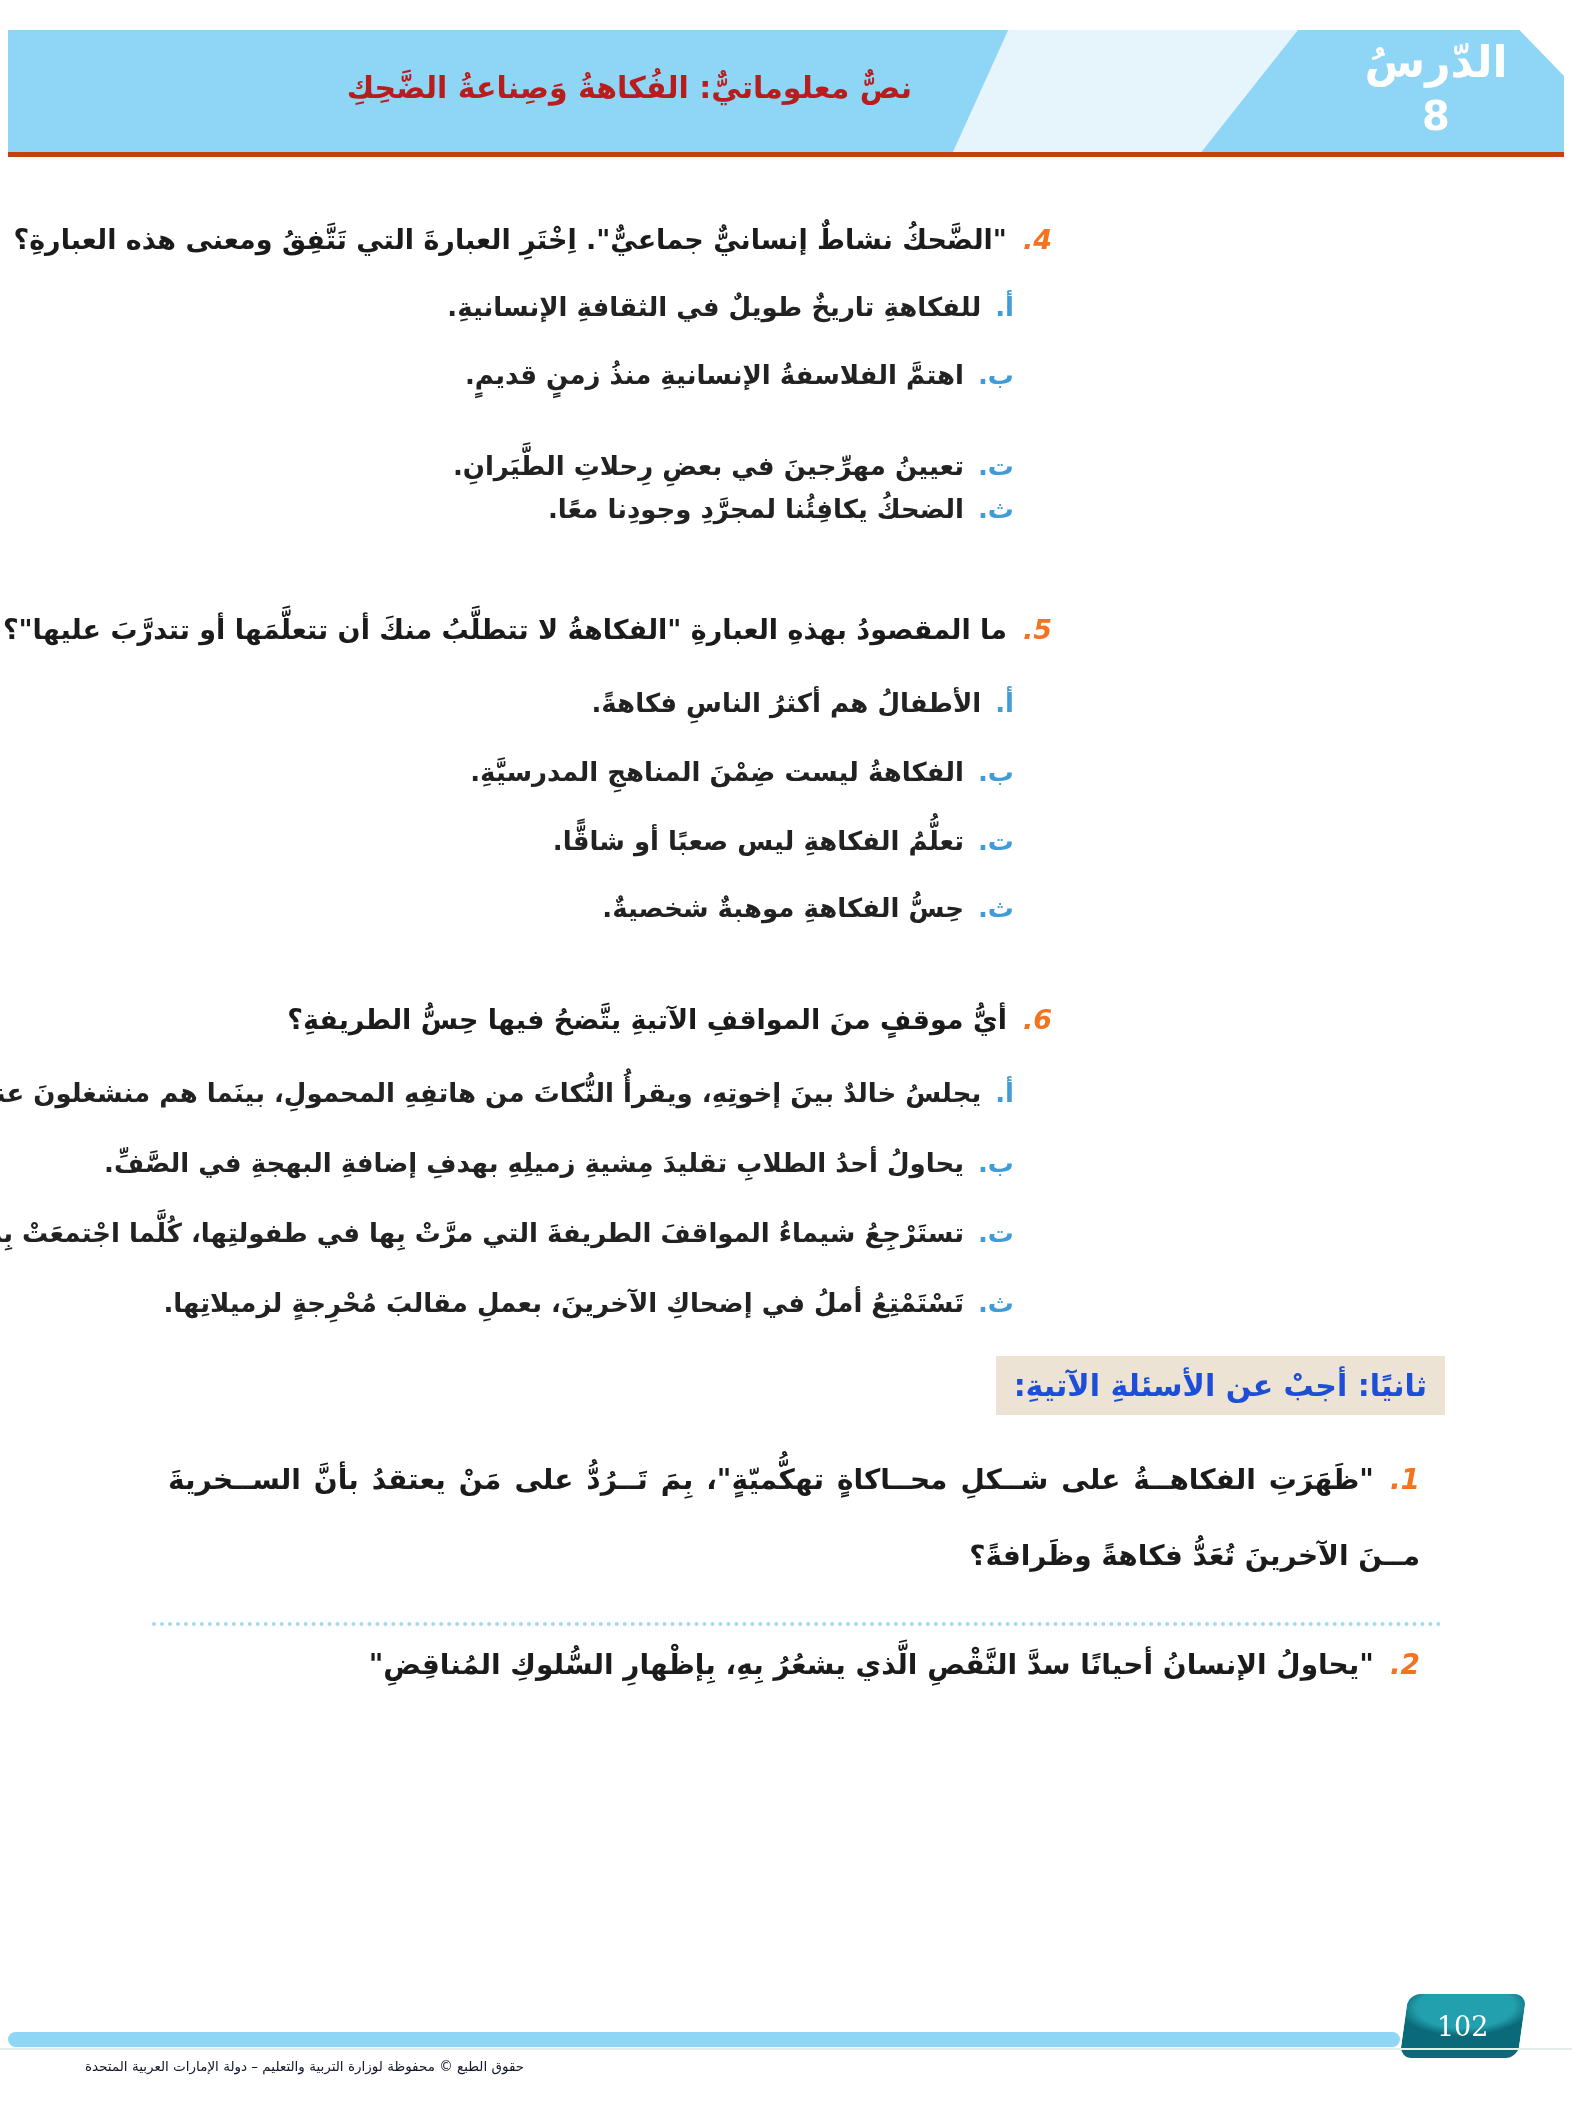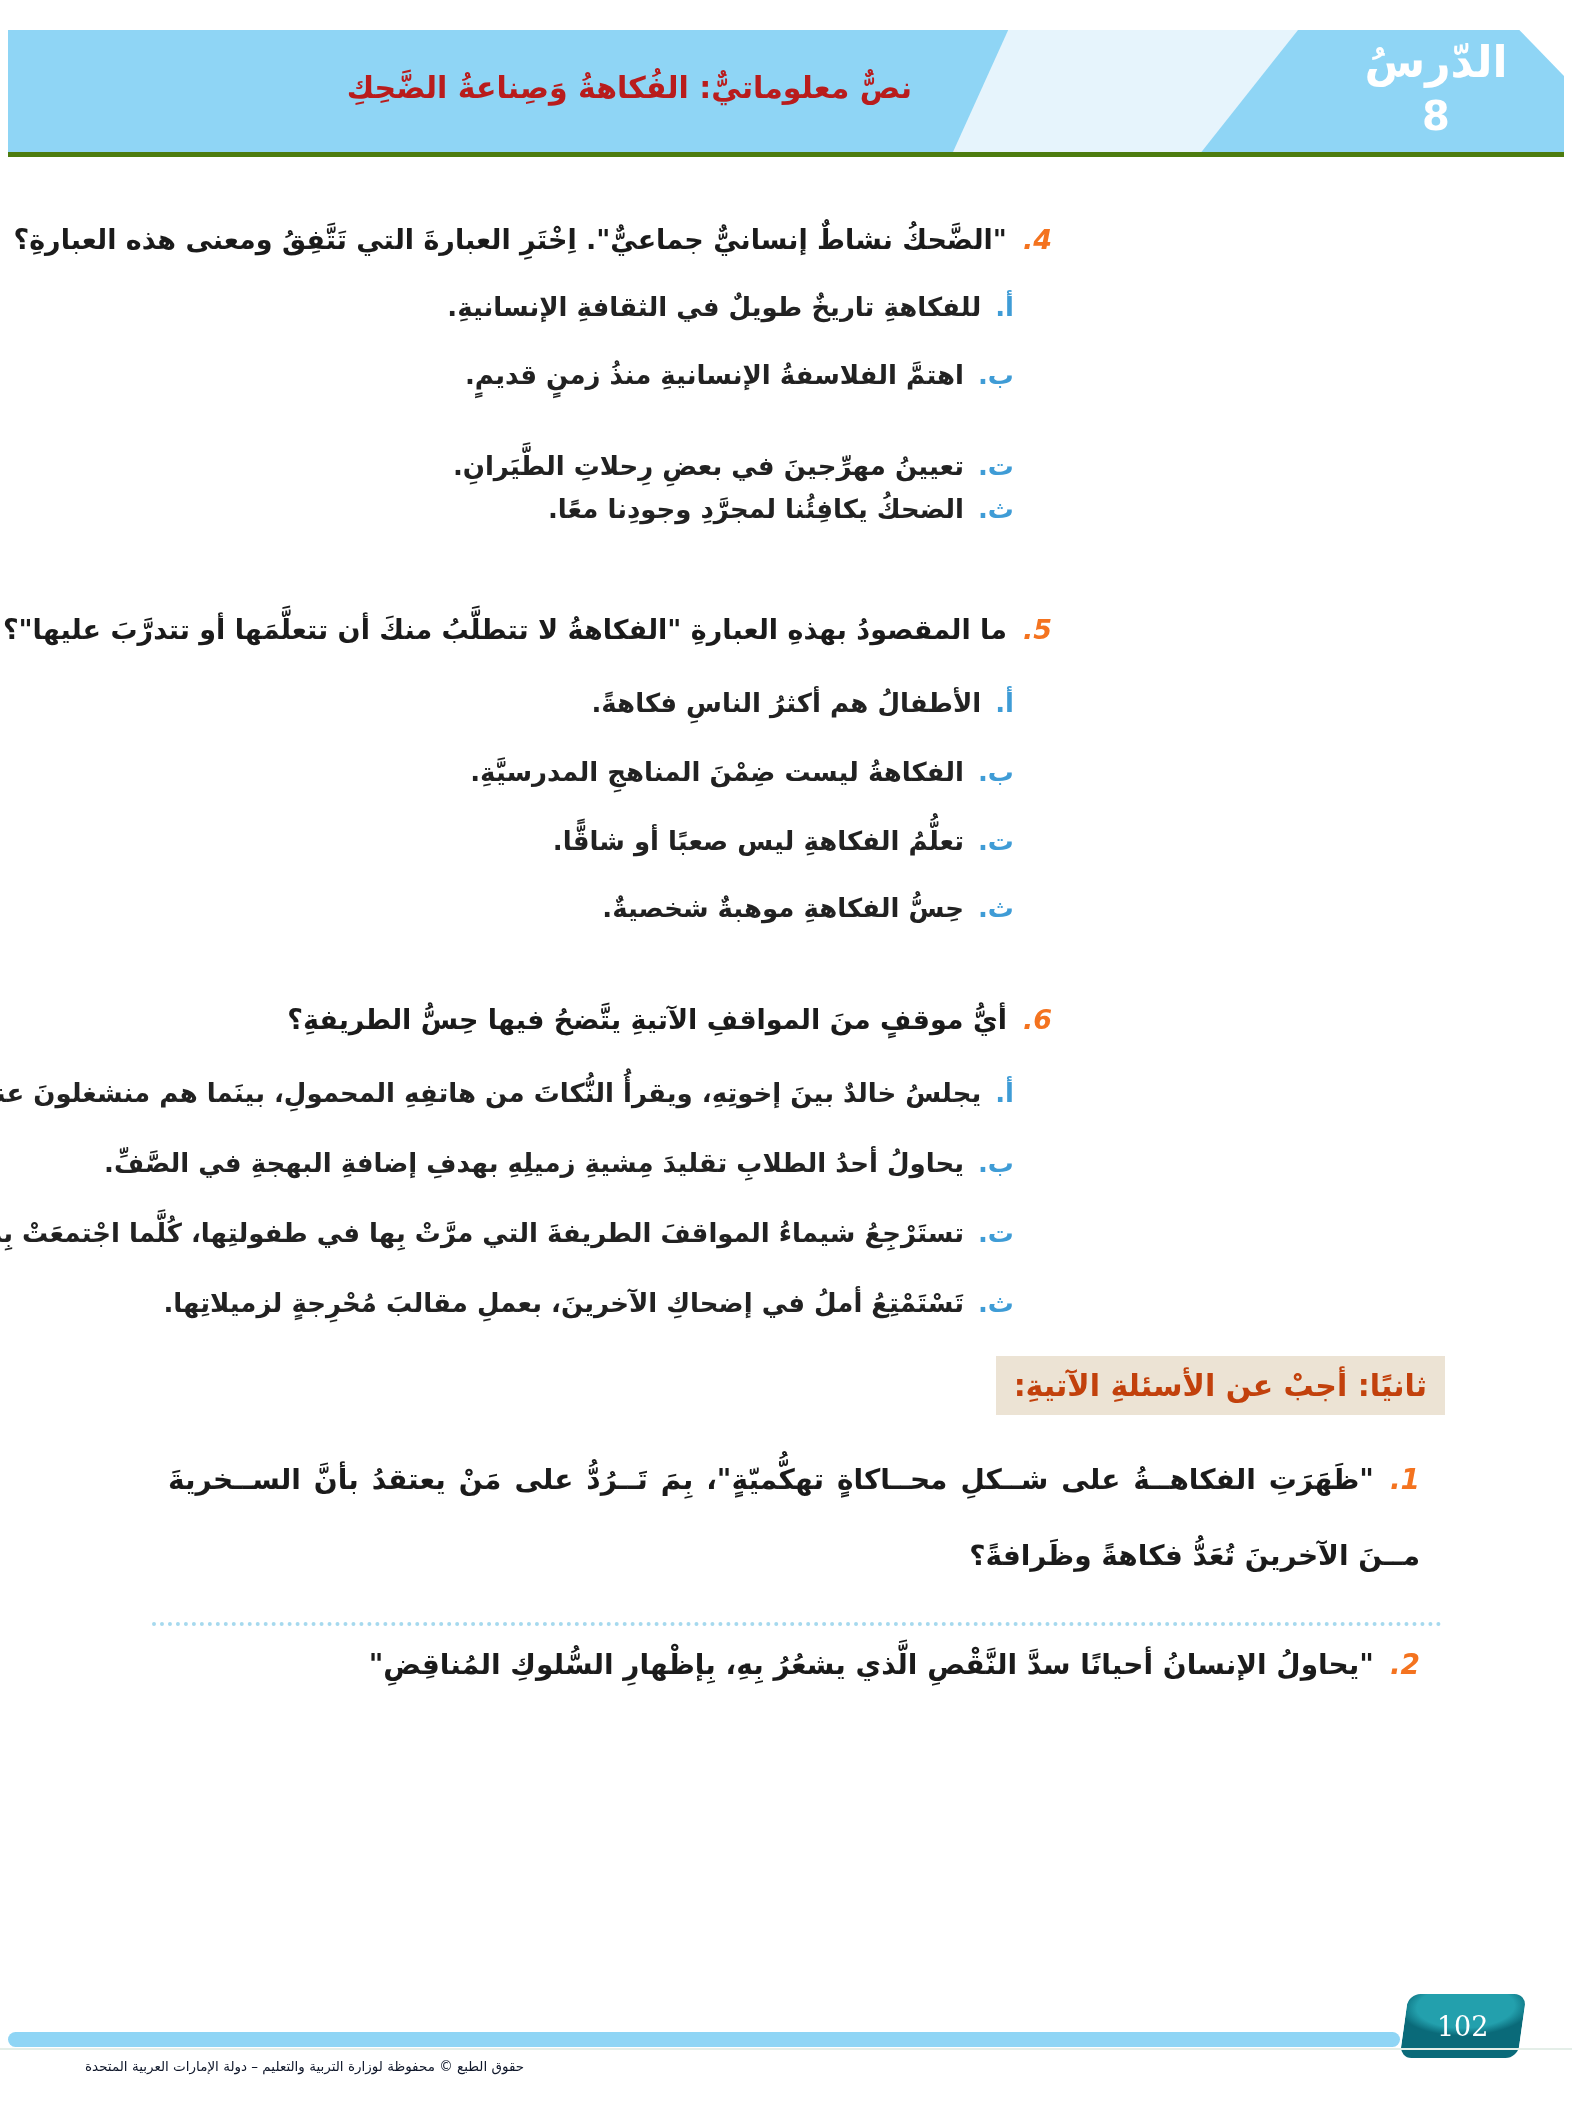--- a/index.html
+++ b/index.html
@@ -1,21 +1,21 @@
 <!DOCTYPE html>
 <html lang="ar" dir="rtl"><head>
 <meta charset="utf-8">
 <style>
   html,body{margin:0;padding:0;background:#ffffff;}
   .page{
     position:relative;width:1572px;height:2125px;background:#ffffff;overflow:hidden;
     font-family:"DejaVu Sans",sans-serif;direction:rtl;
   }
   
-  .banner{position:absolute;top:30px;left:8px;width:1556px;height:122px;background:#8fd5f5;border-bottom:5px solid #4d7c0f;}
+  .banner{position:absolute;top:30px;left:8px;width:1556px;height:122px;background:#8fd5f5;border-bottom:5px solid #c2410c;}
   .banner-wedge{position:absolute;top:0;left:945px;width:345px;height:100%;background:#e6f4fc;
     clip-path:polygon(16% 0,100% 0,72% 100%,0 100%);}
   .banner-corner{position:absolute;top:0;right:0;width:72px;height:46px;background:#ffffff;
     clip-path:polygon(38% 0,100% 0,100% 100%);}
   .lesson-label{position:absolute;top:6px;right:38px;width:180px;text-align:center;
     color:#ffffff;font-size:44px;font-weight:bold;line-height:52px;}
   .lesson-number{position:absolute;top:60px;right:38px;width:180px;text-align:center;
     color:#ffffff;font-size:40px;font-weight:bold;line-height:52px;}
   .banner-title{position:absolute;top:40px;right:652px;white-space:nowrap;
     color:#b91c1c;font-size:30px;font-weight:bold;}
@@ -33,21 +33,21 @@
   .o-5-0{top:688px;right:558px;}
   .o-5-1{top:757px;right:558px;}
   .o-5-2{top:826px;right:558px;}
   .o-5-3{top:893px;right:558px;}
   .q-6{top:1004px;right:520px;}
   .o-6-0{top:1078px;right:558px;}
   .o-6-1{top:1148px;right:558px;}
   .o-6-2{top:1218px;right:558px;}
   .o-6-3{top:1288px;right:558px;}
   
-  .section-head{position:absolute;top:1356px;right:127px;background:#ece3d4;color:#c2410c;
+  .section-head{position:absolute;top:1356px;right:127px;background:#ece3d4;color:#1d4ed8;
     font-size:30px;font-weight:bold;padding:12px 18px;white-space:nowrap;}
   .essay{position:absolute;direction:rtl;font-size:28px;font-weight:bold;color:#1b1b1b;}
   .essay-1{top:1442px;right:152px;width:1252px;line-height:76px;text-align:justify;text-align-last:right;}
   .essay-2{top:1648px;right:152px;white-space:nowrap;}
   .dotted-line{position:absolute;top:1622px;right:130px;width:1290px;height:0;
     border-top:4px dotted #a6d9ee;}
   
   .footer-bar{position:absolute;top:2032px;left:8px;width:1392px;height:15px;background:#8fd5f5;border-radius:10px;}
   .page-badge{position:absolute;top:1994px;left:1404px;width:118px;height:64px;
     background:#0a6a79;border-radius:12px;transform:skewX(-8deg);

